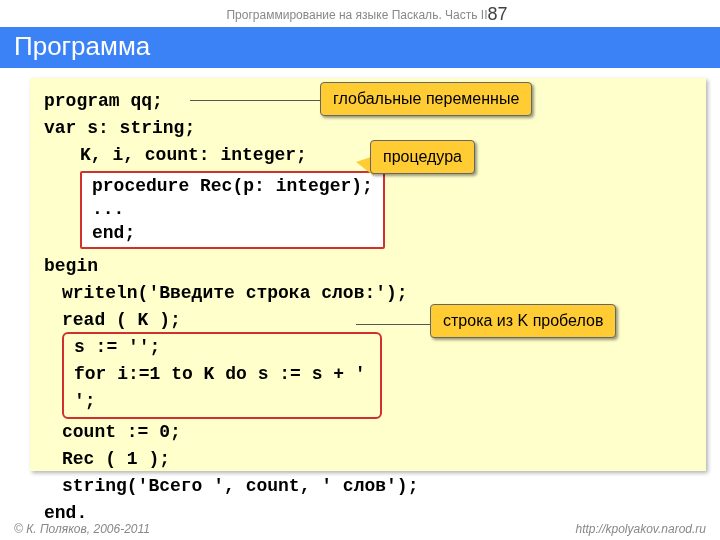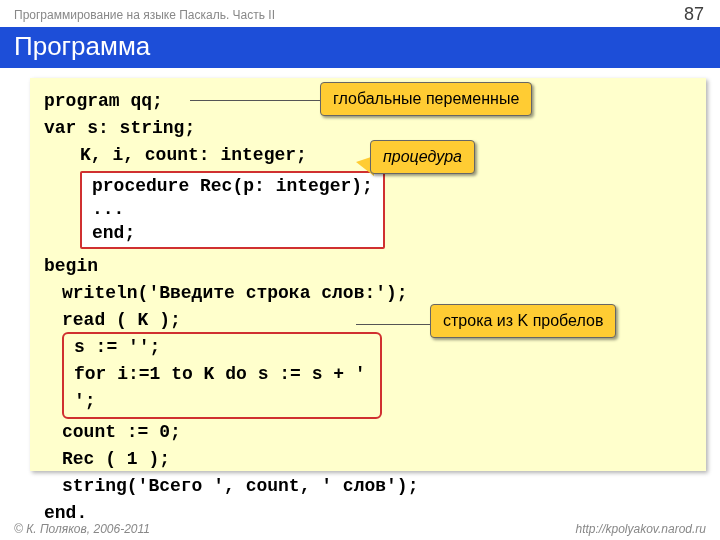--- a/index.html
+++ b/index.html
@@ -6,35 +6,35 @@
   body {
     width: 720px;
     height: 540px;
     background: #fff;
     font-family: Arial, sans-serif;
     position: relative;
     overflow: hidden;
   }
   .header-top {
     display: flex;
-    justify-content: space-between;
+    justify-content: center;
     align-items: center;
-    padding: 4px 16px 2px 14px;
+    padding: 4px 0 2px 14px;
     font-size: 12px;
     color: #888;
   }
   .page-num {
     font-size: 18px;
     color: #404040;
     font-weight: normal;
   }
   .title {
     font-size: 26px;
     color: #fff;
-    background: #1d4ed8;
+    background: #3b82f6;
     padding: 4px 14px 6px 14px;
     font-weight: normal;
     margin: 0;
   }
   .code-area {
     background: #ffffcc;
     margin: 10px 14px 0 30px;
     padding: 10px 14px 16px 14px;
     font-family: "Courier New", monospace;
     font-size: 18px;
@@ -78,21 +78,21 @@
     font-weight: normal;
     box-shadow: 2px 2px 3px rgba(0,0,0,0.4);
     white-space: nowrap;
   }
   .callout::before {
     content: "";
     position: absolute;
     width: 0; height: 0;
   }
   .callout.c1 { top: 4px; left: 290px; }
-  .callout.c2 { top: 62px; left: 340px; font-style: italic; }
+  .callout.c2 { top: 62px; left: 340px; }
   .callout.c3 { top: 226px; left: 400px; }
   .pointer {
     position: absolute;
     background: transparent;
   }
   .ptr1 {
     top: 22px; left: 160px; width: 132px; height: 1px;
     border-top: 1px solid #555;
   }
   .ptr3 {

